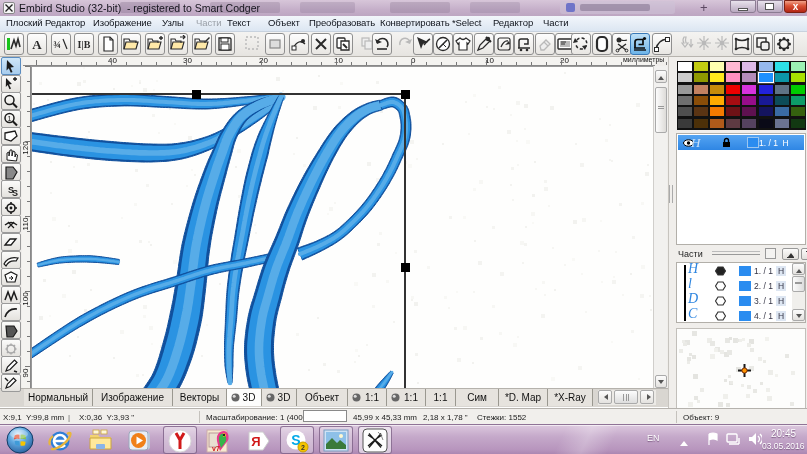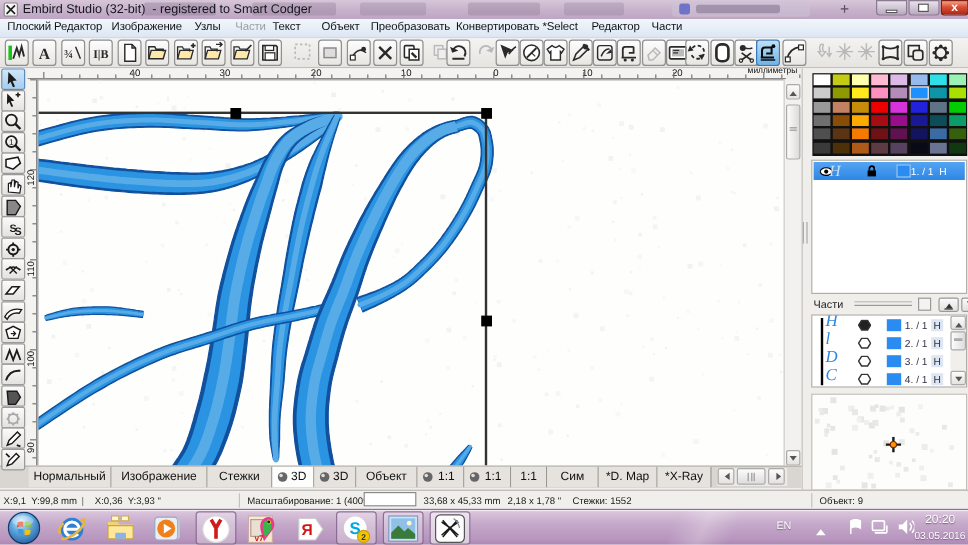--- a/index.html
+++ b/index.html
@@ -961,21 +961,21 @@
 <div class="abs" style="left:5px;top:11px;width:3px;height:3px;background:rgb(237,237,233)"></div>
 <div class="abs" style="left:50px;top:21px;width:5px;height:5px;background:rgb(232,232,228)"></div>
 <svg class="abs" style="left:61px;top:35px" width="13" height="13">
       <path d="M6.5,0 V13 M0,6.5 H13" stroke="#1a1a1a" stroke-width="2"></path>
       <circle cx="6.5" cy="6.5" r="2.6" fill="#ff9500" stroke="#7a2a00"></circle>
     </svg>
 </div>
 <div class="abs" style="left:0;top:388px;width:668px;height:19px;background:#d9d6d1;border-top:1px solid #b5b2ac"></div>
 <div class="tab" style="left:24px;top:389px;width:69px;background:#e6e3de;">Нормальный</div>
 <div class="tab" style="left:93px;top:389px;width:80px;background:#e6e3de;">Изображение</div>
-<div class="tab" style="left:173px;top:389px;width:54px;background:#e6e3de;">Стежки</div>
+<div class="tab" style="left:173px;top:389px;width:54px;background:#e6e3de;">Векторы</div>
 <div class="tab" style="left:227px;top:389px;width:35px;background:#fdfdfc;padding-left:10px;"><svg class="abs" style="left:4px;top:4px" width="9" height="9">
       <circle cx="4.5" cy="4.5" r="4" fill="#666"></circle>
       <circle cx="3.2" cy="3.2" r="1.5" fill="#ddd"></circle>
     </svg>3D</div>
 <div class="tab" style="left:262px;top:389px;width:35px;background:#e6e3de;padding-left:10px;"><svg class="abs" style="left:4px;top:4px" width="9" height="9">
       <circle cx="4.5" cy="4.5" r="4" fill="#666"></circle>
       <circle cx="3.2" cy="3.2" r="1.5" fill="#ddd"></circle>
     </svg>3D</div>
 <div class="tab" style="left:297px;top:389px;width:51px;background:#e6e3de;">Объект</div>
 <div class="tab" style="left:348px;top:389px;width:39px;background:#e6e3de;padding-left:10px;"><svg class="abs" style="left:4px;top:4px" width="9" height="9">
@@ -1003,21 +1003,21 @@
       <div style="width:0;height:0;border:3px solid transparent;border-left:4px solid #555;margin:3px 0 0 6px"></div>
     </div>
 </div>
 <div class="abs" style="left:0;top:408px;width:807px;height:16px;background:#f1efec;border-top:1px solid #b5b2ad;font-size:8px;color:#1a1a1a">
 <span class="abs" style="left:3px;top:4px">X:9,1&nbsp; Y:99,8 mm</span>
 <span class="abs" style="left:68px;top:4px;color:#666">|</span>
 <span class="abs" style="left:79px;top:4px">X:0,36&nbsp; Y:3,93 "</span>
 <div class="abs" style="left:199px;top:2px;width:1px;height:12px;background:#c5c2bd"></div>
 <span class="abs" style="left:206px;top:4px">Масштабирование: 1 (400%</span>
 <div class="abs" style="left:303px;top:1px;width:44px;height:12px;background:#fff;border:1px solid #8a8a8a"></div>
-<span class="abs" style="left:353px;top:4px">33,68 x 45,33 mm</span>
+<span class="abs" style="left:353px;top:4px">45,99 x 45,33 mm</span>
 <span class="abs" style="left:423px;top:4px">2,18 x 1,78 "</span>
 <span class="abs" style="left:477px;top:4px">Стежки: 1552</span>
 <div class="abs" style="left:676px;top:2px;width:1px;height:12px;background:#c5c2bd"></div>
 <span class="abs" style="left:683px;top:4px">Объект: 9</span>
 </div>
 <div class="abs" style="left:0;top:424px;width:807px;height:30px;background:linear-gradient(180deg,#dcc8de,#c5a9ca 40%,#b795bd 85%,#ab87b2);border-top:1px solid #8f7396">
 <div class="abs" style="left:0;top:0;width:807px;height:1px;background:rgba(255,255,255,.6)"></div>
 <div class="abs" style="left:540px;top:0;width:120px;height:30px;background:linear-gradient(115deg,transparent 20%,rgba(255,255,255,.25) 40%,transparent 60%)"></div>
 
 <svg class="abs" style="left:6px;top:1px" width="28" height="28">
@@ -1097,14 +1097,14 @@
       <path d="M3,13 V2 M3,2 q4,-2 8,0 v6 q-4,-2 -8,0" fill="#fff" stroke="#fff" stroke-width="1.2"></path>
     </svg>
 <svg class="abs" style="left:726px;top:7px" width="16" height="14">
       <rect x="1" y="2" width="10" height="8" rx="1" fill="none" stroke="#fff" stroke-width="1.4"></rect>
       <path d="M3,12 h10 M13,6 v6" stroke="#fff" stroke-width="1.4"></path>
     </svg>
 <svg class="abs" style="left:748px;top:7px" width="14" height="14">
       <path d="M1,5 h3 l4,-4 v12 l-4,-4 H1 Z" fill="#fff"></path>
       <path d="M10,4 q3,3 0,6 M12,2 q5,5 0,10" stroke="#fff" stroke-width="1.2" fill="none"></path>
     </svg>
-<span class="abs" style="left:771px;top:3px;font-size:10px;color:#fff;text-shadow:0 1px 1px #7a5a80">20:20</span>
+<span class="abs" style="left:771px;top:3px;font-size:10px;color:#fff;text-shadow:0 1px 1px #7a5a80">20:45</span>
 <span class="abs" style="left:762px;top:16px;font-size:8.5px;color:#fff;text-shadow:0 1px 1px #7a5a80">03.05.2016</span>
 </div>
 </body></html>

